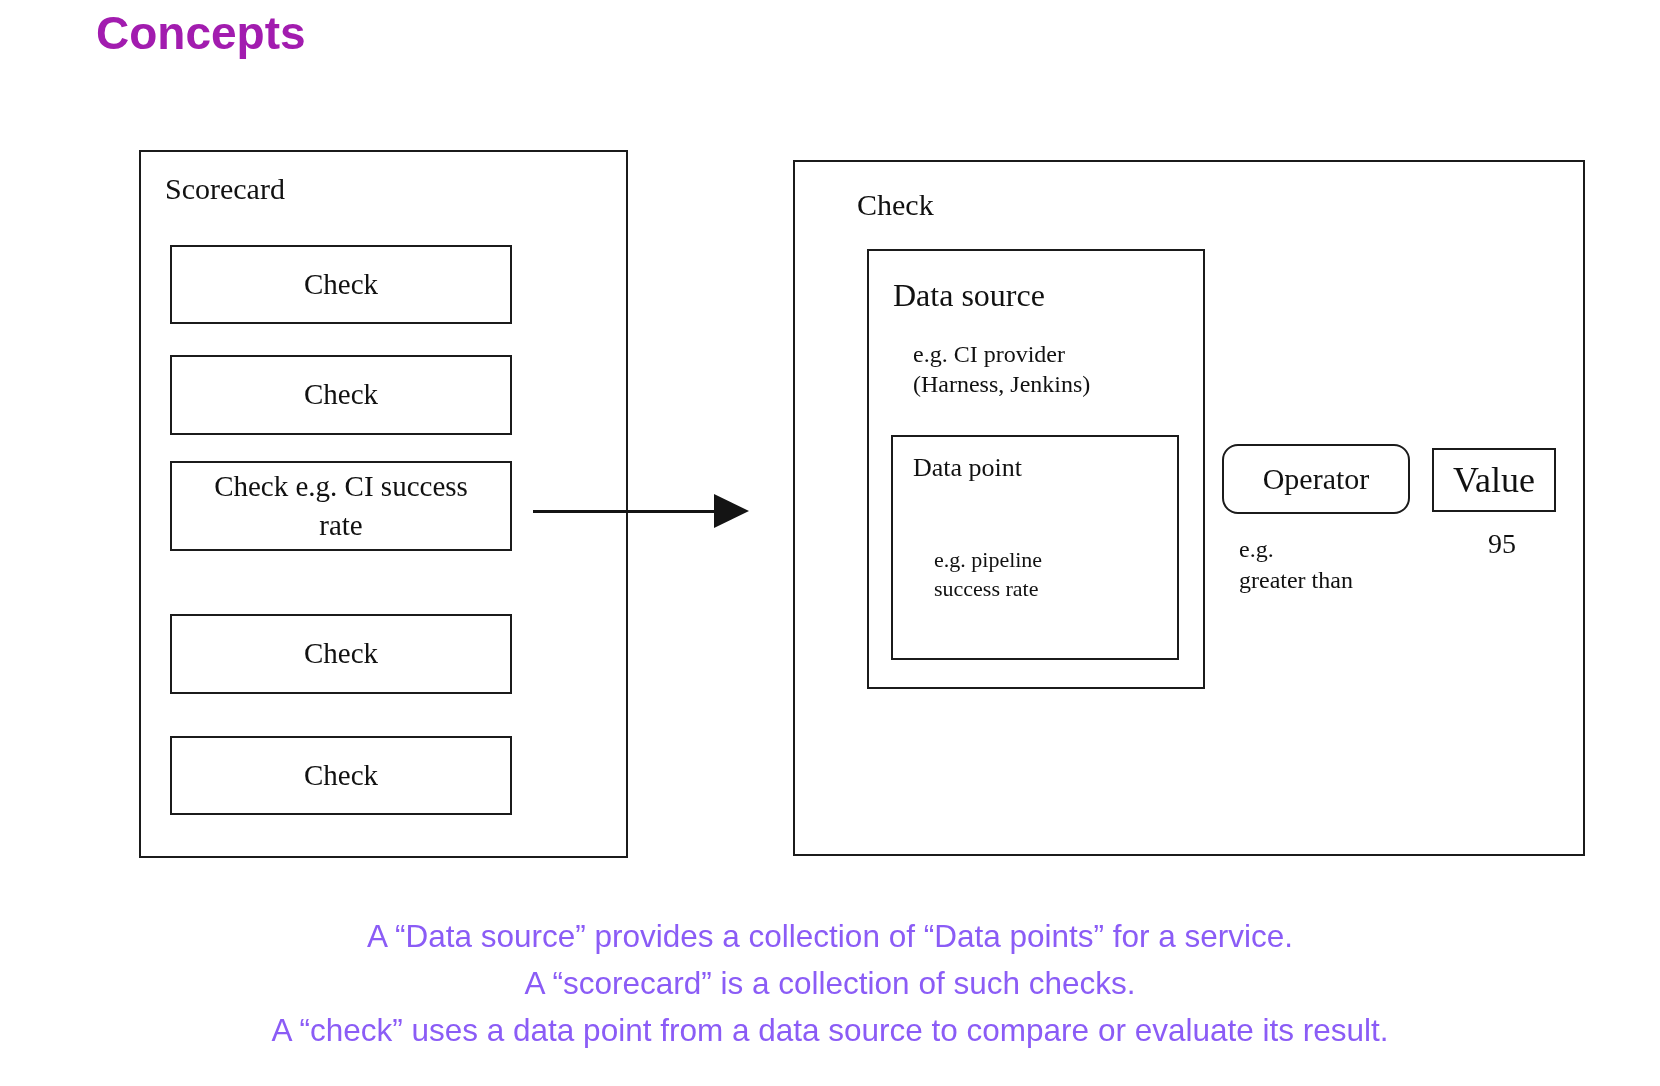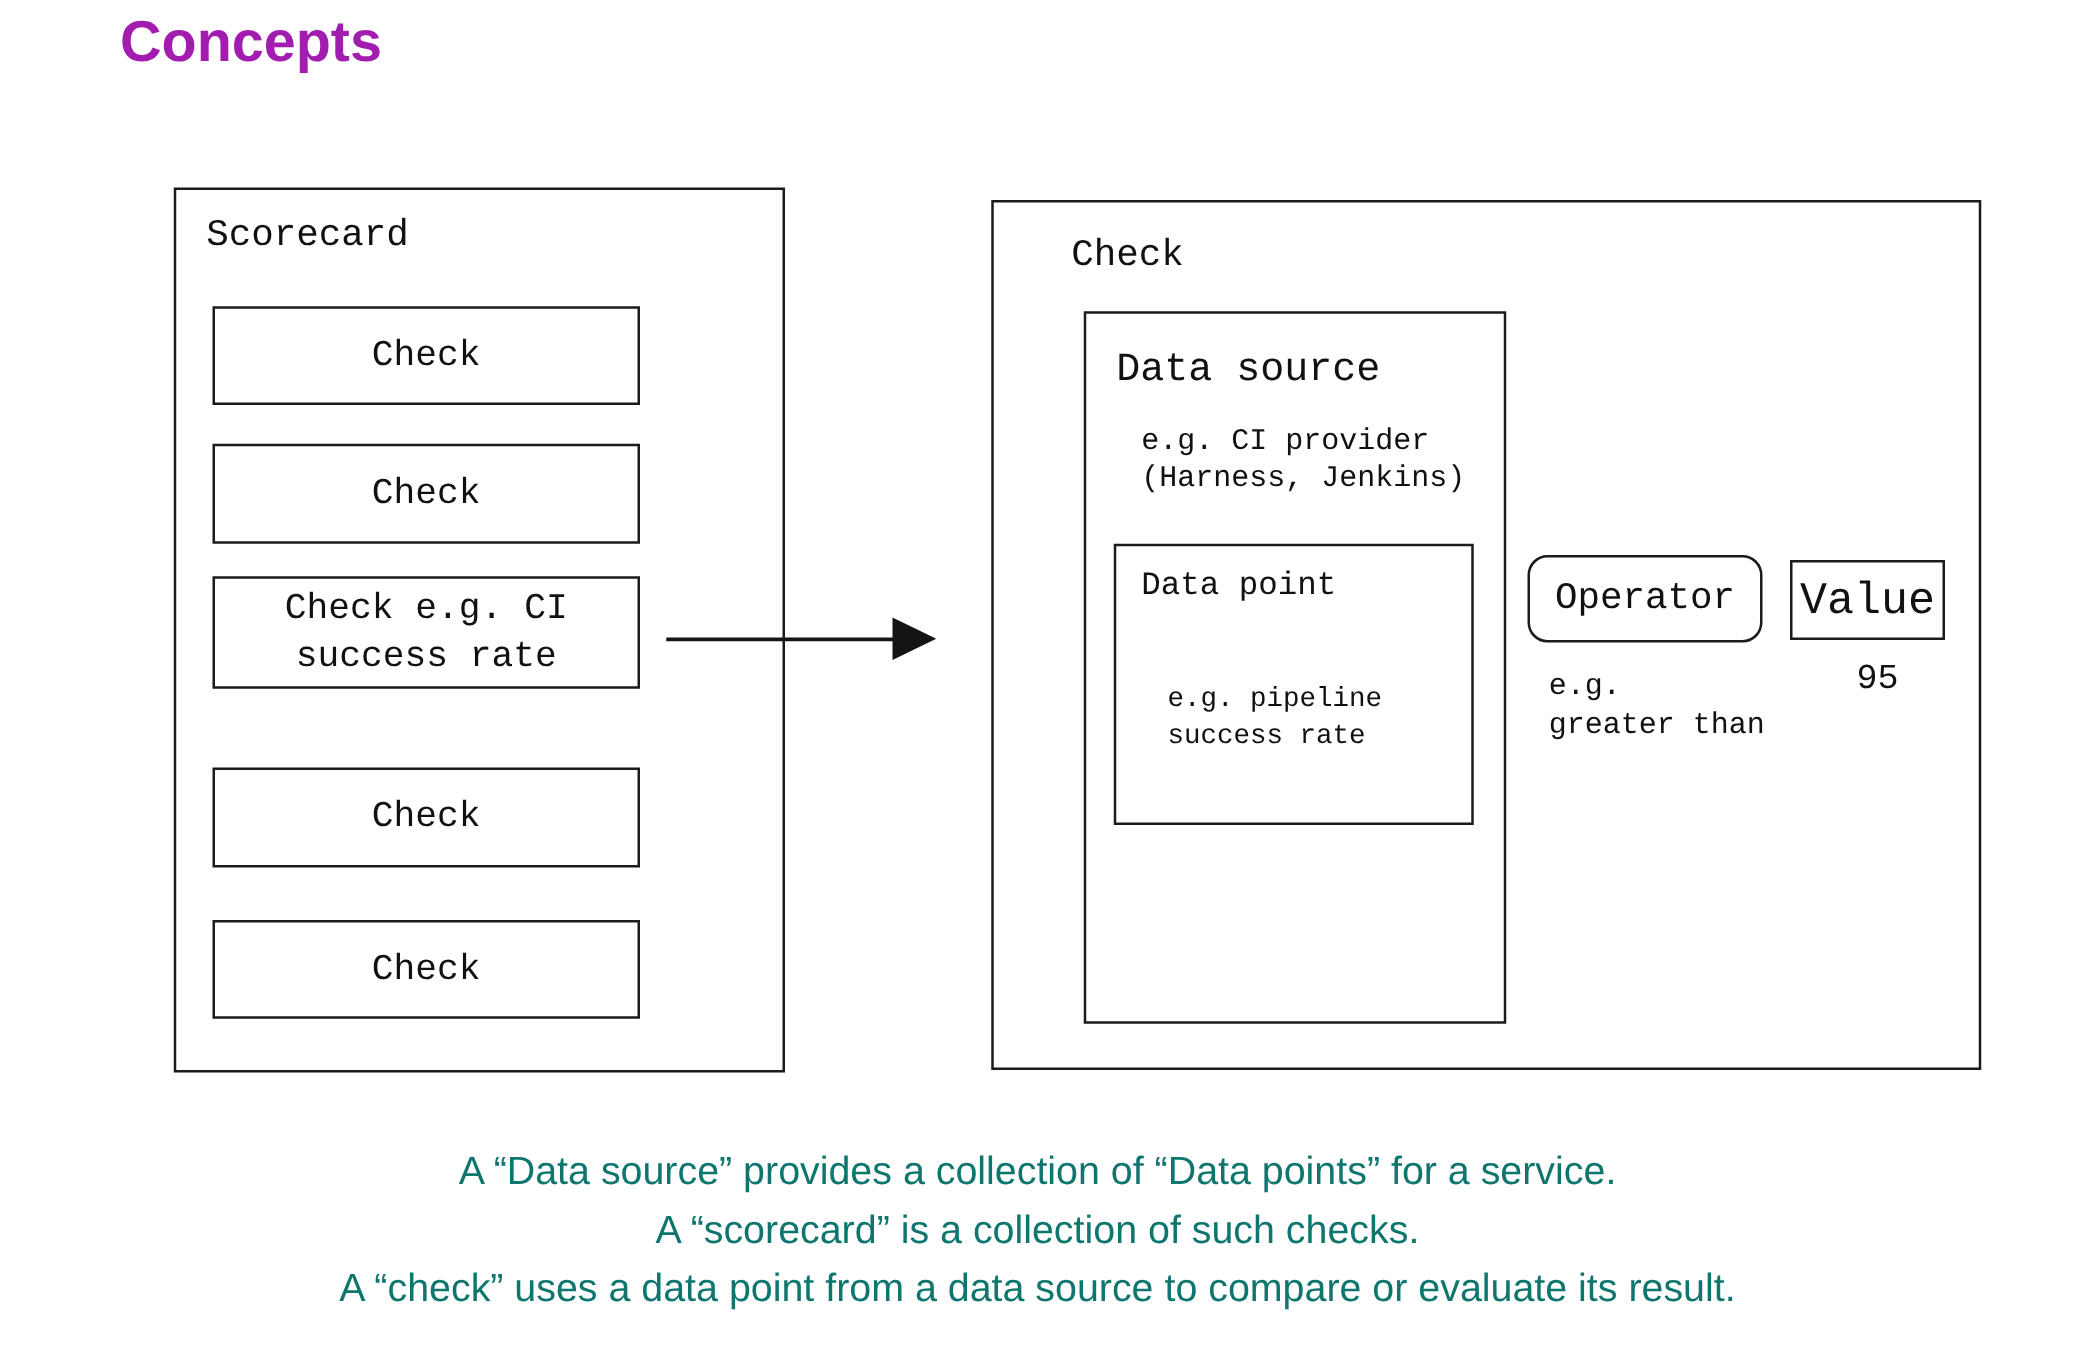--- a/index.html
+++ b/index.html
@@ -26,21 +26,21 @@
     color: #a21caf;
   }
 
   
   .sketch-box {
     border: 2.5px solid #1b1b1b;
     background: #ffffff;
     box-sizing: border-box;
   }
   .hand {
-    font-family: Liberation Mono, monospace;
+    font-family: Liberation Serif, serif;
     color: #111111;
   }
 
   
   #scorecard-box { left: 139px; top: 150px; width: 489px; height: 708px; }
   #scorecard-label { left: 24px; top: 20px; font-size: 30px; }
   .check-item {
     left: 29px;
     width: 342px;
     border: 2.5px solid #1b1b1b;
@@ -67,21 +67,21 @@
     width: 0; height: 0;
     border-left: 35px solid #141414;
     border-top: 17px solid transparent;
     border-bottom: 17px solid transparent;
   }
 
   
   #check-panel { left: 793px; top: 160px; width: 792px; height: 696px; }
   #check-panel-label { left: 62px; top: 26px; font-size: 30px; }
 
-  #data-source-box { left: 72px; top: 87px; width: 338px; height: 570px; }
+  #data-source-box { left: 72px; top: 87px; width: 338px; height: 440px; }
   #data-source-label { left: 24px; top: 26px; font-size: 32px; }
   #data-source-example { left: 44px; top: 88px; font-size: 24px; line-height: 30px; }
 
   #data-point-box { left: 22px; top: 184px; width: 288px; height: 225px; }
   #data-point-label { left: 20px; top: 16px; font-size: 26px; }
   #data-point-example { left: 41px; top: 108px; font-size: 22px; line-height: 29px; }
 
   #operator-box {
     left: 427px; top: 282px; width: 188px; height: 70px;
     display: flex; align-items: center; justify-content: center;
@@ -98,21 +98,21 @@
   #value-example { left: 637px; top: 366px; width: 140px; text-align: center; font-size: 28px; }
 
   
   #caption {
     left: 0;
     top: 913px;
     width: 1660px;
     text-align: center;
     font-size: 31.5px;
     line-height: 47px;
-    color: #0f766e;
+    color: #8b5cf6;
   }
 </style>
 </head>
 <body>
 
 <div id="page-title" class="abs">Concepts</div>
 
 <div id="scorecard-box" class="abs sketch-box">
   <div id="scorecard-label" class="abs hand">Scorecard</div>
   <div id="check-item-0" class="abs hand check-item">Check</div>

